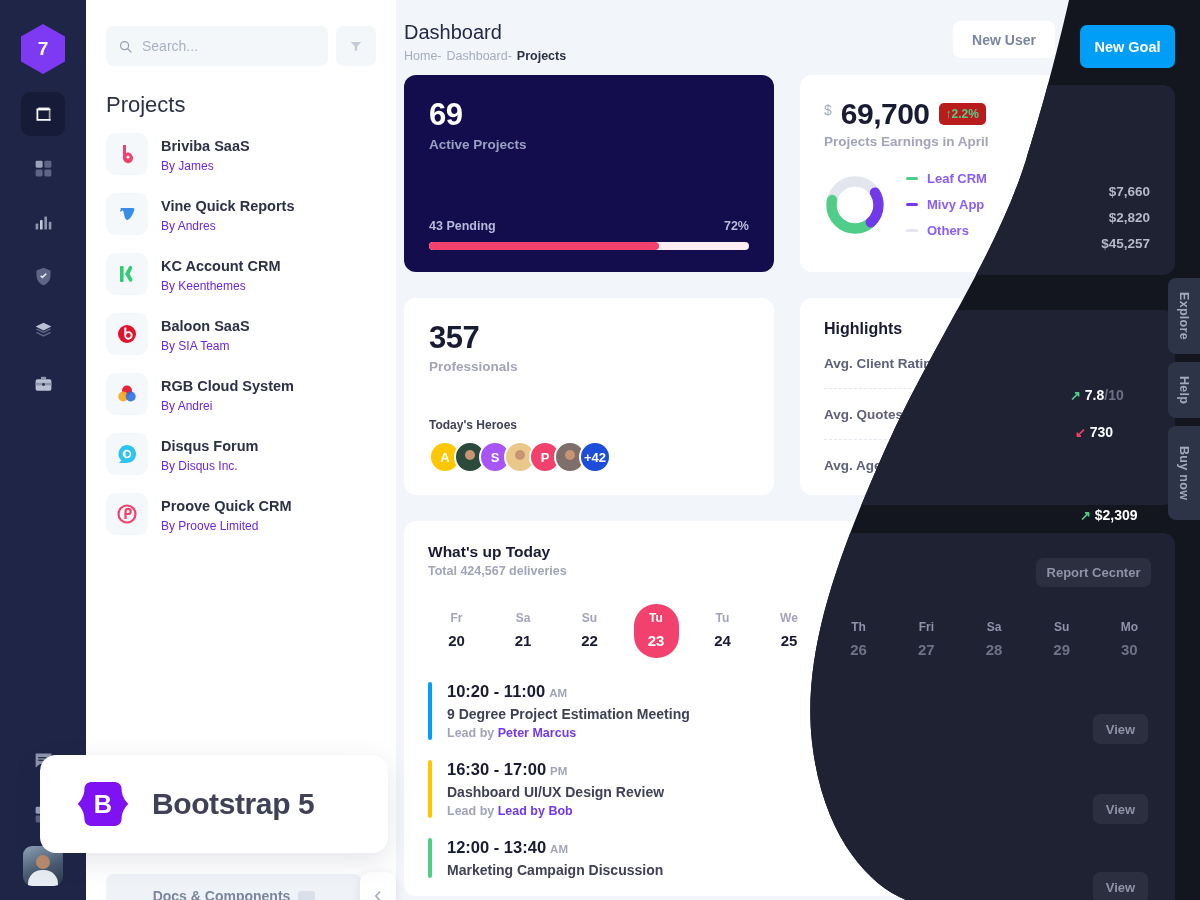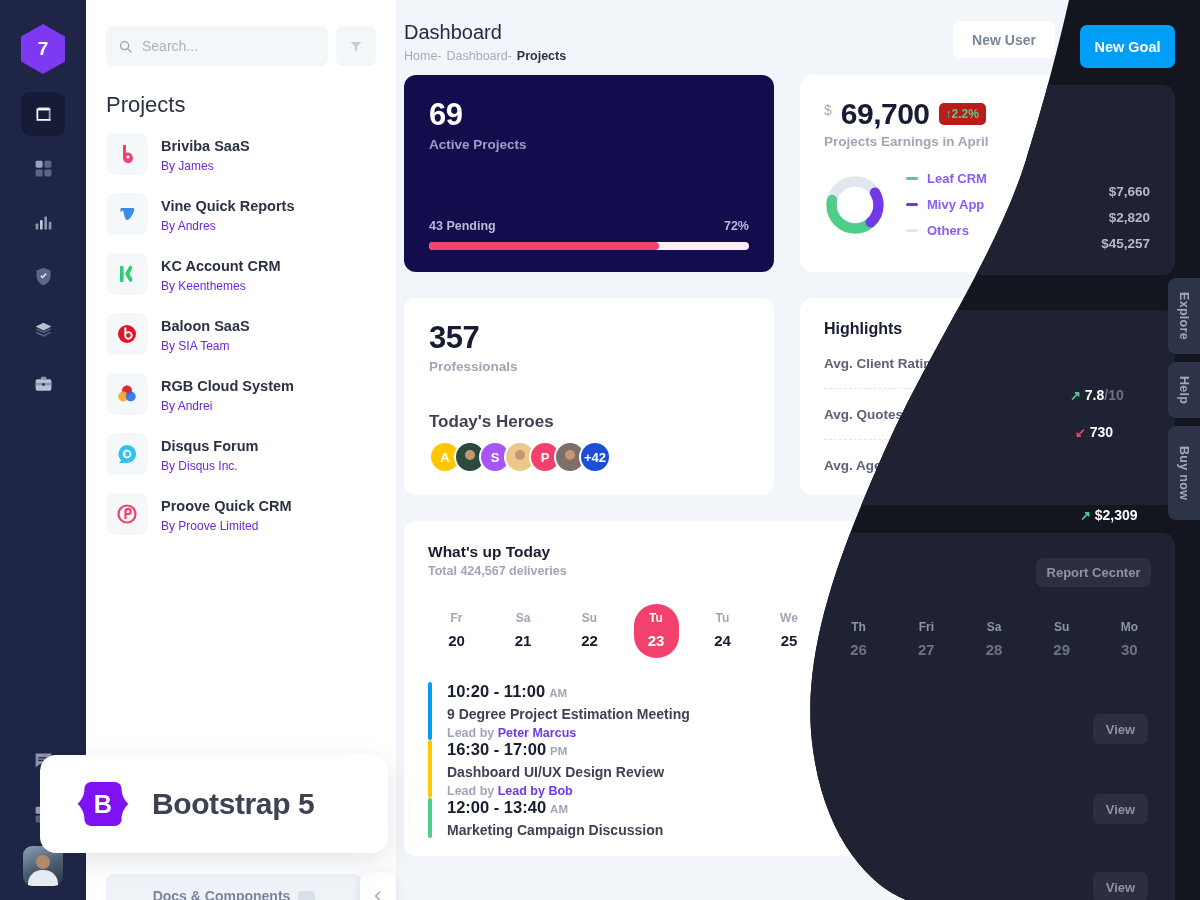--- a/index.html
+++ b/index.html
@@ -135,21 +135,21 @@
   .legend { flex: 1; display: flex; flex-direction: column; gap: 11px; }
   .leg-row { display: flex; align-items: center; font-size: 13px; }
   .leg-dash { width: 12px; height: 3px; border-radius: 2px; margin-right: 9px; flex: none; }
   .leg-name { color: #8b5cf6; font-weight: 600; }
   .leg-val { margin-left: auto; color: #3f4254; font-weight: bold; font-size: 13.5px; }
 
   
   .c-pros { width: 370px; height: 197px; padding: 22px 25px; display: flex; flex-direction: column; }
   .c-pros .big { font-size: 31px; color: #181c32; font-weight: bold; letter-spacing: -.5px; }
   .c-pros .sub { font-size: 13.5px; color: #a1a5b7; font-weight: 600; margin-top: 3px; }
-  .heroes-lbl { font-size: 17px; color: #3f4254; font-weight: bold; margin-top: auto; }
+  .heroes-lbl { font-size: 12px; color: #3f4254; font-weight: bold; margin-top: auto; }
   .heroes { display: flex; margin-top: 9px; }
   .hero {
     width: 32px; height: 32px; border-radius: 50%; margin-right: -7px;
     display: flex; align-items: center; justify-content: center;
     color: #fff; font-size: 13px; font-weight: bold; border: 2px solid #fff;
   }
   .hero.photo::after {
     content:""; width:10px;height:10px;border-radius:50%;background:#c79474;
     position:relative; top:-2px;
   }
@@ -174,21 +174,21 @@
     margin-left: auto; background: #f4f6fa; color: #7b869c; border-radius: 7px;
     padding: 10px 16px; font-size: 13px; font-weight: 600;
   }
   .days { display: flex; justify-content: space-between; margin-top: 26px; padding: 0 6px; }
   .day { width: 45px; text-align: center; padding: 7px 0 9px; border-radius: 22px; }
   .day .dow { font-size: 12px; color: #a1a5b7; font-weight: 600; }
   .day .dnum { font-size: 15px; color: #181c32; font-weight: bold; margin-top: 7px; }
   .day.sel { background: #f1416c; }
   .day.sel .dow, .day.sel .dnum { color: #fff; }
 
-  .events { margin-top: 24px; display: flex; flex-direction: column; }
+  .events { margin-top: 24px; display: flex; flex-direction: column; gap: 20px; }
   .event { display: flex; align-items: center; }
   .ev-bar { width: 4px; border-radius: 3px; align-self: stretch; margin-right: 15px; flex: none; }
   .ev-time { font-size: 16.5px; color: #181c32; font-weight: bold; }
   .ev-time small { font-size: 11.5px; color: #a1a5b7; font-weight: bold; margin-left: 4px; }
   .ev-name { font-size: 14px; color: #3f4254; font-weight: 600; margin-top: 5px; }
   .ev-lead { font-size: 12.5px; color: #a1a5b7; font-weight: 600; margin-top: 4px; }
   .ev-lead b { color: #7239ea; font-weight: 600; }
   .ev-view {
     margin-left: auto; background: #f4f6fa; color: #7b869c; border-radius: 7px;
     padding: 10px 18px; font-size: 13px; font-weight: 600;

